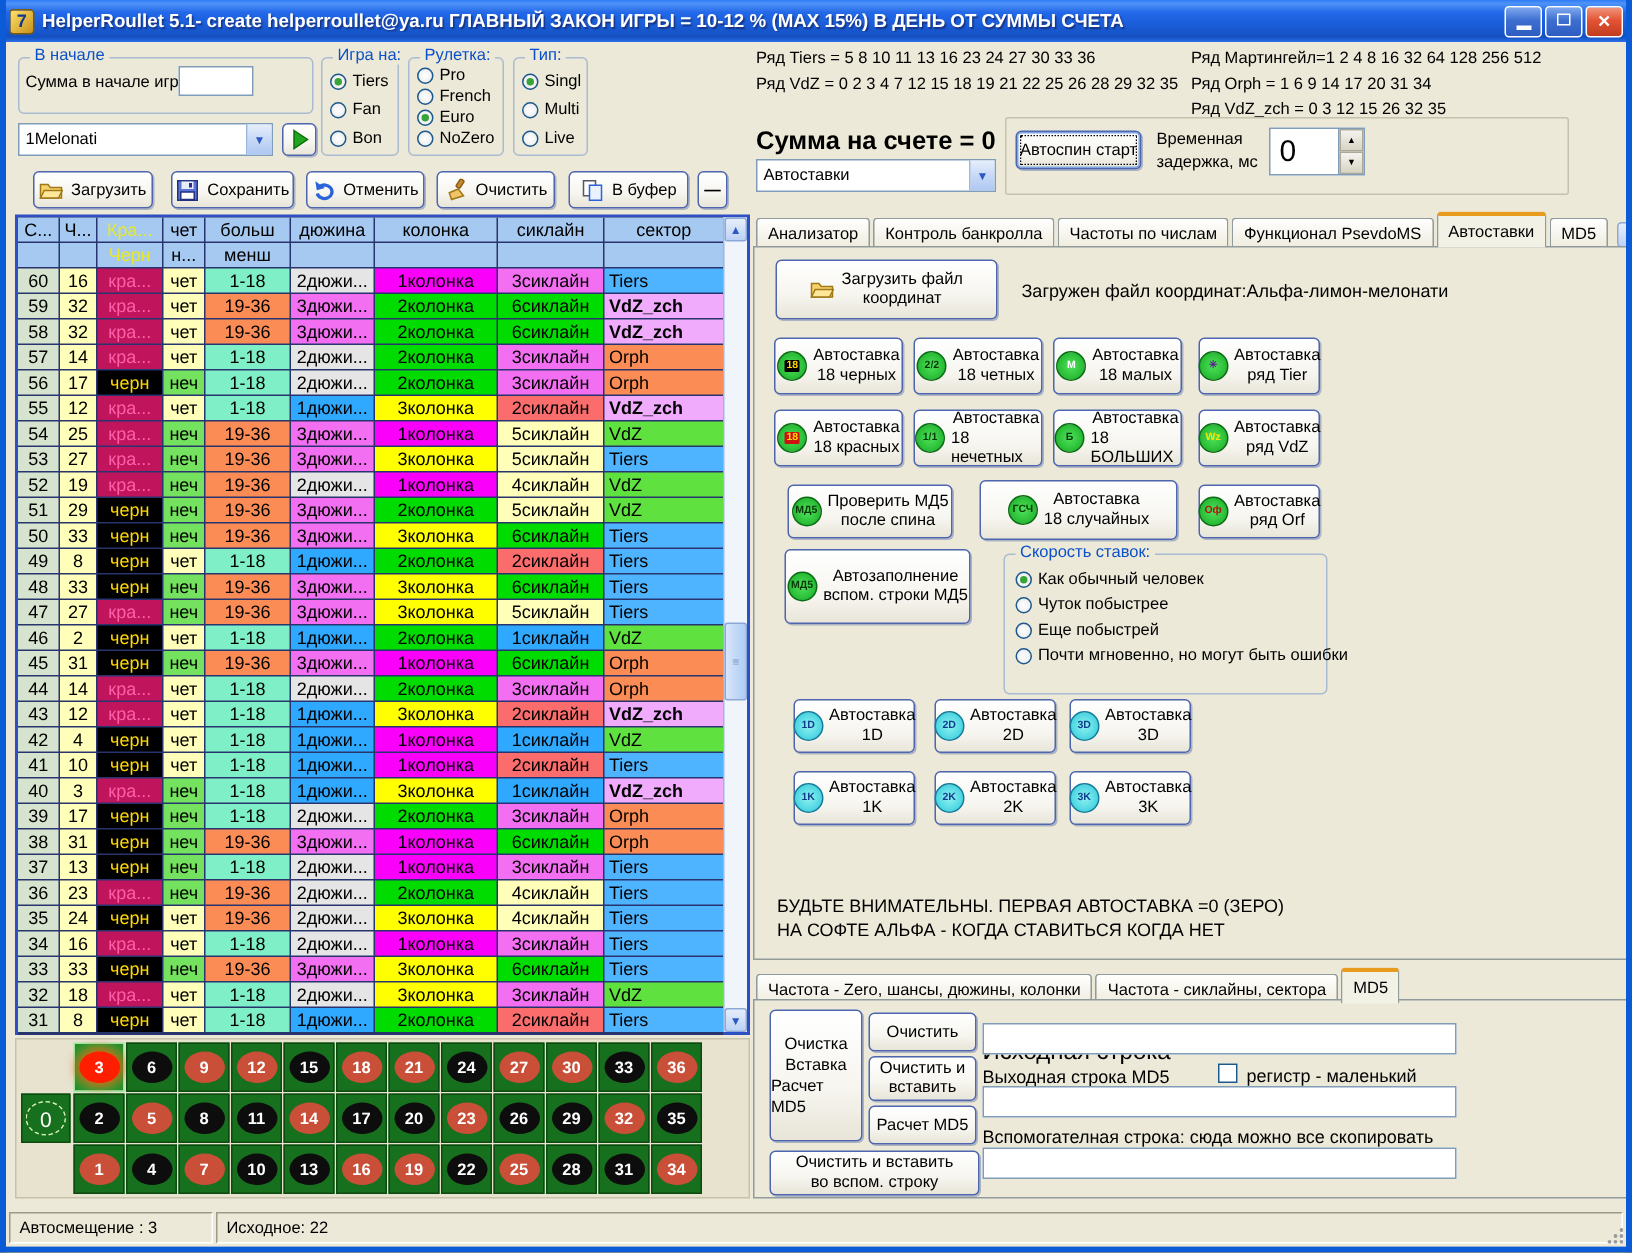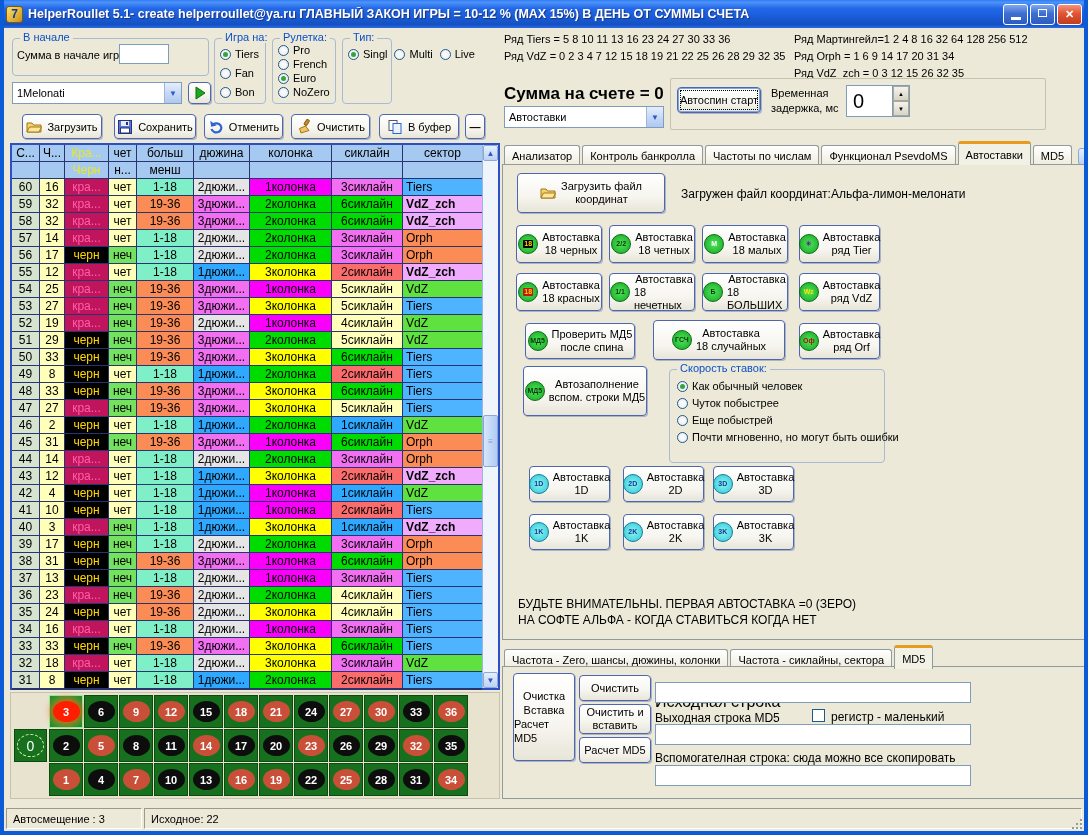--- a/index.html
+++ b/index.html
@@ -195,21 +195,21 @@
           <span>Euro</span>
         </div>
         <div class="radio">
           <span class="dot"></span>
           <span>NoZero</span>
         </div>
       </div>
   </div>
   <div class="groupbox" style="left:338px;top:38px;width:50px;height:66px;">
     <span class="cap">Тип:</span>
-    <div id="type-radios" style="position:absolute;left:5px;top:9px;display:flex;flex-direction:row;gap:7px;">
+    <div id="type-radios" style="position:absolute;left:5px;top:9px;display:flex;flex-direction:column;gap:7px;">
         <div class="radio sel">
           <span class="dot"></span>
           <span>Singl</span>
         </div>
         <div class="radio">
           <span class="dot"></span>
           <span>Multi</span>
         </div>
         <div class="radio">
           <span class="dot"></span>
@@ -928,20 +928,26 @@
       </span>
     </div>
     <div class="xpbtn" style="left:76px;top:8px;width:72px;height:26px;">Очистить</div>
     <div class="xpbtn" style="left:76px;top:37px;width:72px;height:30px;">
       <span class="two">
           <span>Очистить и</span>
           <span>вставить</span>
         </span>
     </div>
     <div class="xpbtn" style="left:76px;top:70px;width:72px;height:26px;">Расчет MD5</div>
+    <div class="xpbtn" style="left:10px;top:100px;width:140px;height:30px;">
+      <span class="two">
+          <span>Очистить и  вставить</span>
+          <span>во вспом. строку</span>
+        </span>
+    </div>
     <span class="lbl" style="left:152px;top:2px;font-size:16px;margin-top:24px;">Исходная строка</span>
     <input class="input" style="left: 152px; top: 15px; width: 316px; height: 21px;" value="">
     <span class="lbl" style="left:152px;top:44px;font-size:12px;">Выходная строка MD5</span>
     <span class="checkbox" style="left:309px;top:42px;"></span>
     <span class="lbl" style="left:328px;top:43px;font-size:12px;">регистр  - маленький</span>
     <input class="input" style="left: 152px; top: 57px; width: 316px; height: 21px;" value="">
     <span class="lbl" style="left:152px;top:84px;font-size:12px;">Вспомогателная строка: сюда можно все скопировать</span>
     <input class="input" style="left: 152px; top: 98px; width: 316px; height: 21px;" value="">
   </div>
 

